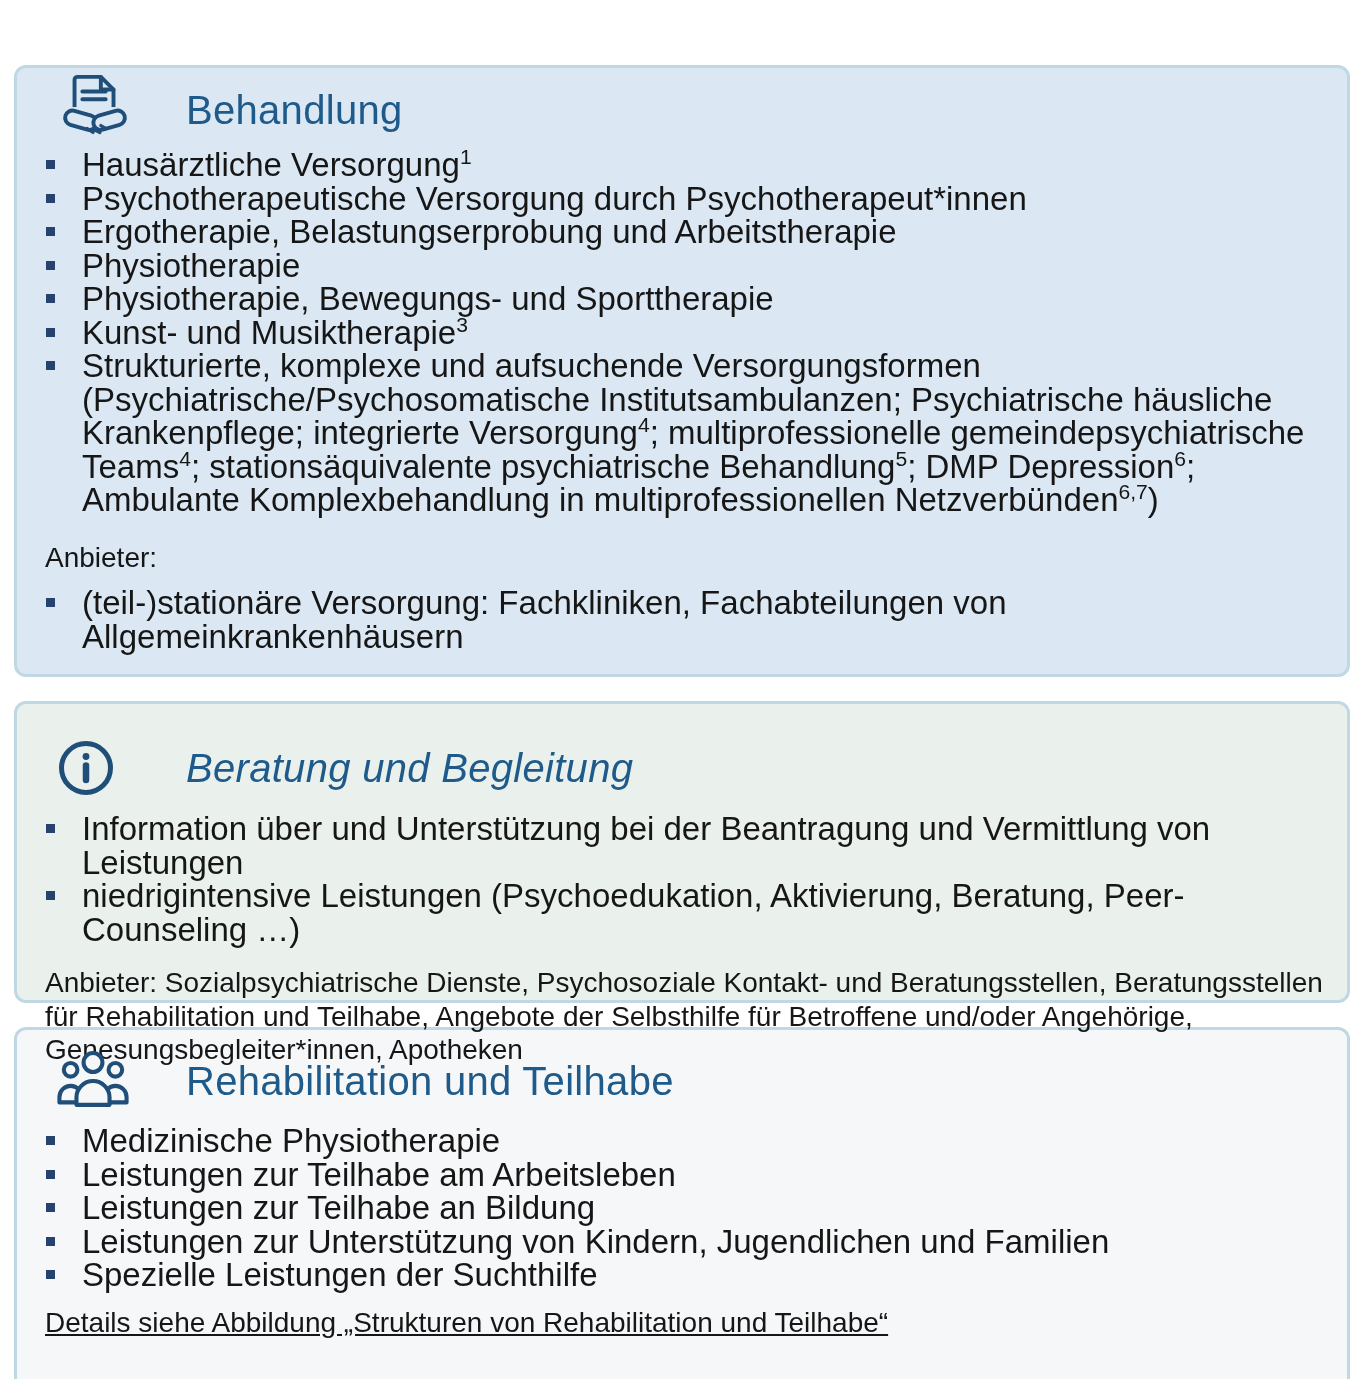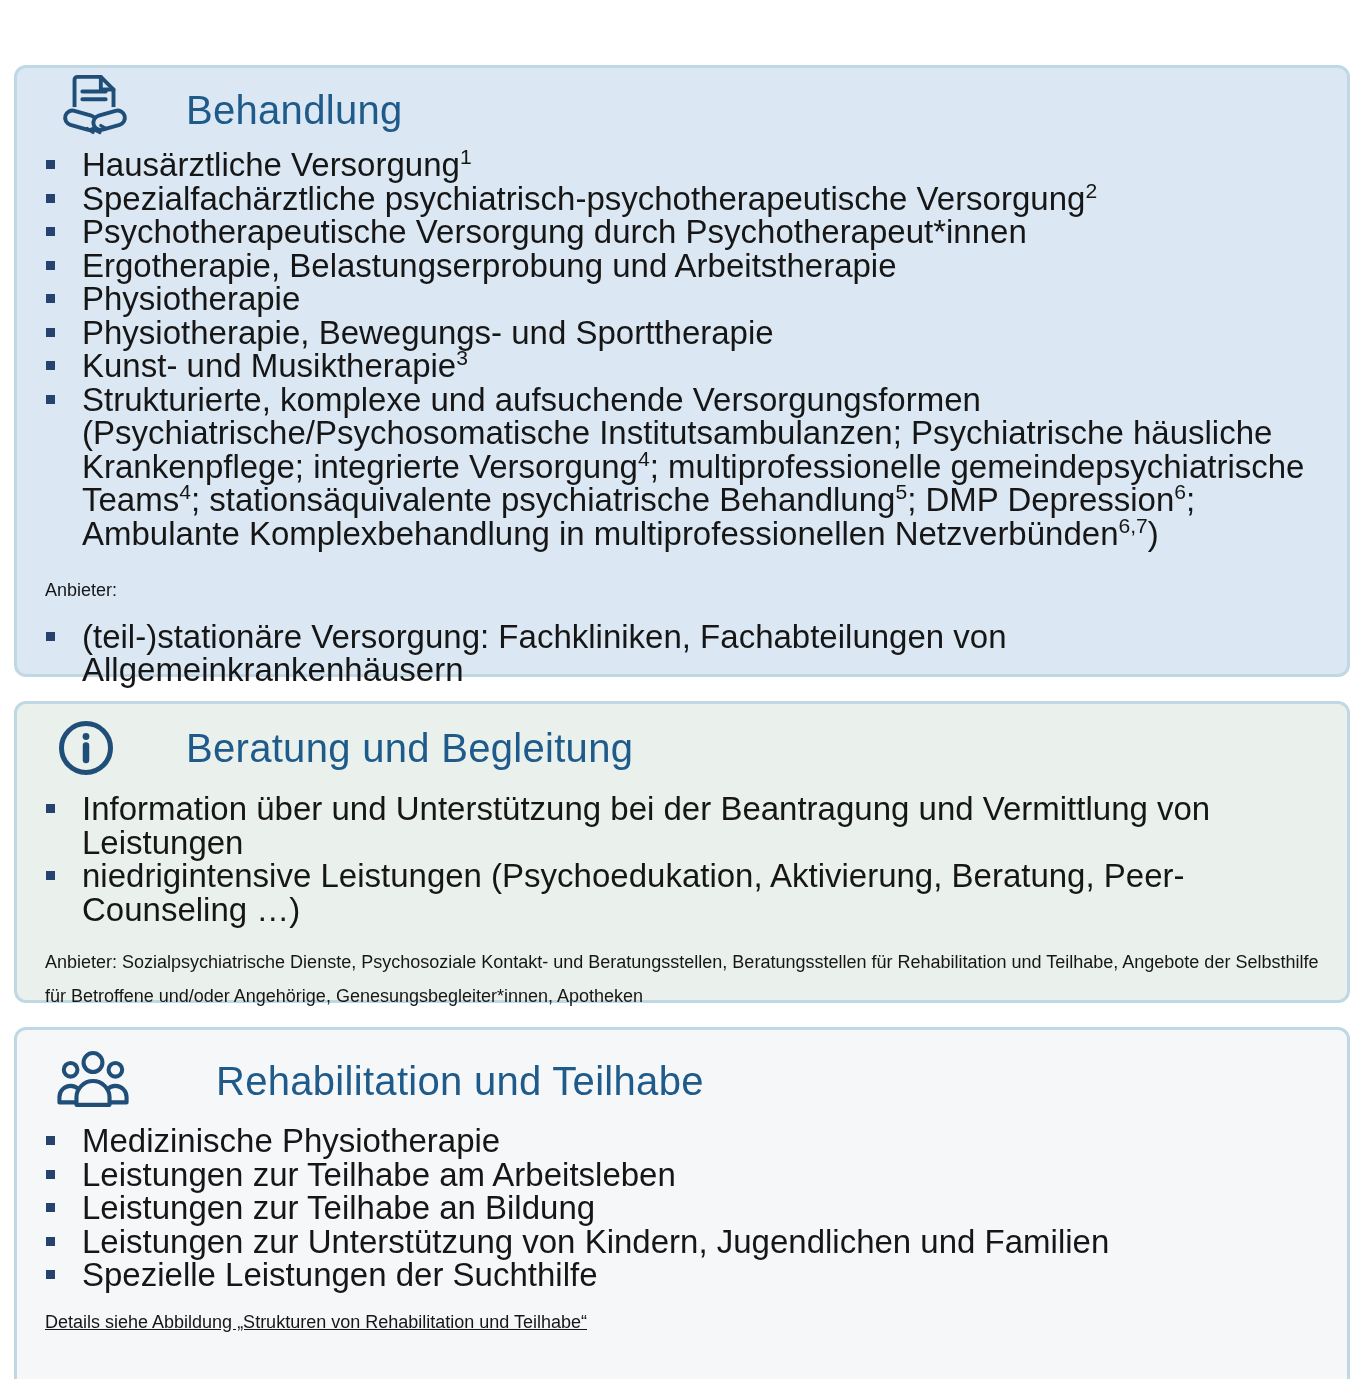--- a/index.html
+++ b/index.html
@@ -17,42 +17,42 @@
     border:3px solid var(--borderc);
     border-radius:12px;
     background:var(--bg);
   }
   .p1{height:612px;}
   .p2{height:302px;}
   .p3{height:367px;}
 
   .panel-header{display:flex;align-items:center;padding-left:40px;}
   .p1 .panel-header{height:76px;padding-top:4px;}
-  .p2 .panel-header{height:88px;padding-top:0;}
-  .p3 .panel-header{height:86px;padding-top:8px;gap:30px;}
+  .p2 .panel-header{height:88px;padding-top:20px;font-style:italic;}
+  .p3 .panel-header{height:86px;padding-top:8px;}
 
   .icon-box{flex:0 0 86px;width:86px;display:flex;align-items:center;color:var(--iconc);}
   .icon-box svg{display:block;}
 
   .panel-title{
     margin:0 0 0 43px;
     font-size:40px;font-weight:400;line-height:1.05;
     color:var(--titlec);letter-spacing:.3px;
     white-space:nowrap;
   }
 
   .bullets{list-style:none;margin:0 18px 0 27px;padding:0;font-size:33px;line-height:33.5px;}
   .bullets li{position:relative;padding-left:38px;}
   .bullets li::before{
     content:"";position:absolute;left:2px;top:12px;
     width:9px;height:9px;background:var(--bulletc);
   }
   .second{margin-top:12px;}
 
-  .para{margin:24px 18px 0 28px;font-size:18px;line-height:33.5px;}
+  .para{margin:24px 18px 0 28px;font-size:28px;line-height:33.5px;}
   .p2 .para{margin-top:20px;}
   .p3 .para{margin-top:14px;text-decoration:underline;}
 
   sup{font-size:64%;line-height:0;}
 </style>
 </head>
 <body>
 
 <div class="page">
 
@@ -66,21 +66,20 @@
           <rect x="9" y="36" width="64" height="34" fill="var(--bg)" stroke="none"></rect>
           <rect x="8" y="42" width="33" height="15" rx="7.5" transform="rotate(16 24.5 49.5)" fill="var(--bg)"></rect>
           <rect x="37" y="42" width="33" height="15" rx="7.5" transform="rotate(-16 53.5 49.5)" fill="var(--bg)"></rect>
           <path d="M31 58 l6 4 M38 59 l6 3 M45 55 l5 3" stroke-width="3.4"></path>
         </svg>
       </span>
       <h2 class="panel-title">Behandlung</h2>
     </header>
     <ul class="bullets">
         <li>Hausärztliche Versorgung<sup>1</sup></li>
-        <li>Spezialfachärztliche psychiatrisch-psychotherapeutische Versorgung<sup>2</sup></li>
         <li>Psychotherapeutische Versorgung durch Psychotherapeut*innen</li>
         <li>Ergotherapie, Belastungserprobung und Arbeitstherapie</li>
         <li>Physiotherapie</li>
         <li>Physiotherapie, Bewegungs- und Sporttherapie</li>
         <li>Kunst- und Musiktherapie<sup>3</sup></li>
         <li>Strukturierte, komplexe und aufsuchende Versorgungsformen (Psychiatrische/Psychosomatische Institutsambulanzen; Psychiatrische häusliche Krankenpflege; integrierte Versorgung<sup>4</sup>; multiprofessionelle gemeindepsychiatrische Teams<sup>4</sup>; stationsäquivalente psychiatrische Behandlung<sup>5</sup>; DMP Depression<sup>6</sup>; Ambulante Komplexbehandlung in multiprofessionellen Netzverbünden<sup>6,7</sup>)</li>
       </ul>
     <p class="para">Anbieter:</p>
     <ul class="bullets second">
         <li>(teil-)stationäre Versorgung: Fachkliniken, Fachabteilungen von Allgemeinkrankenhäusern</li>

